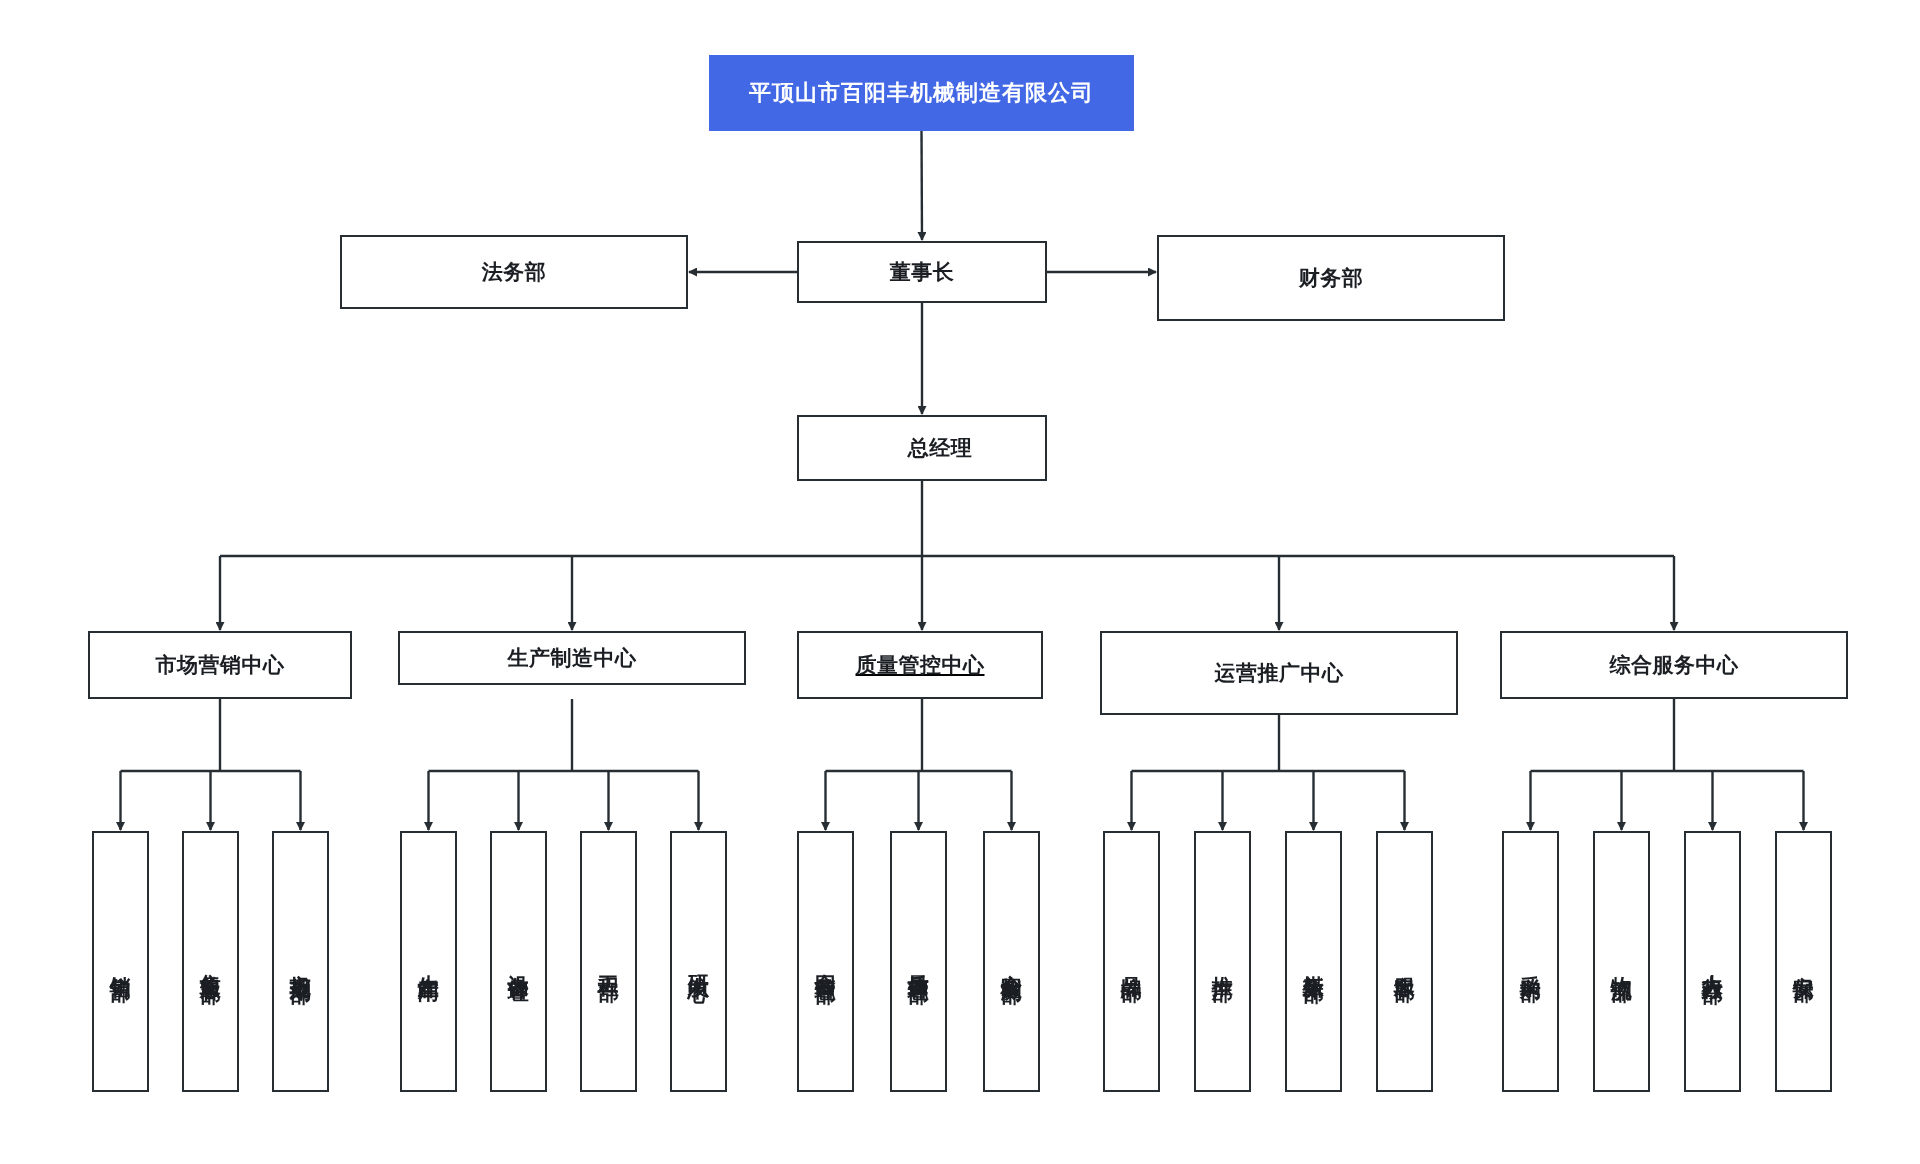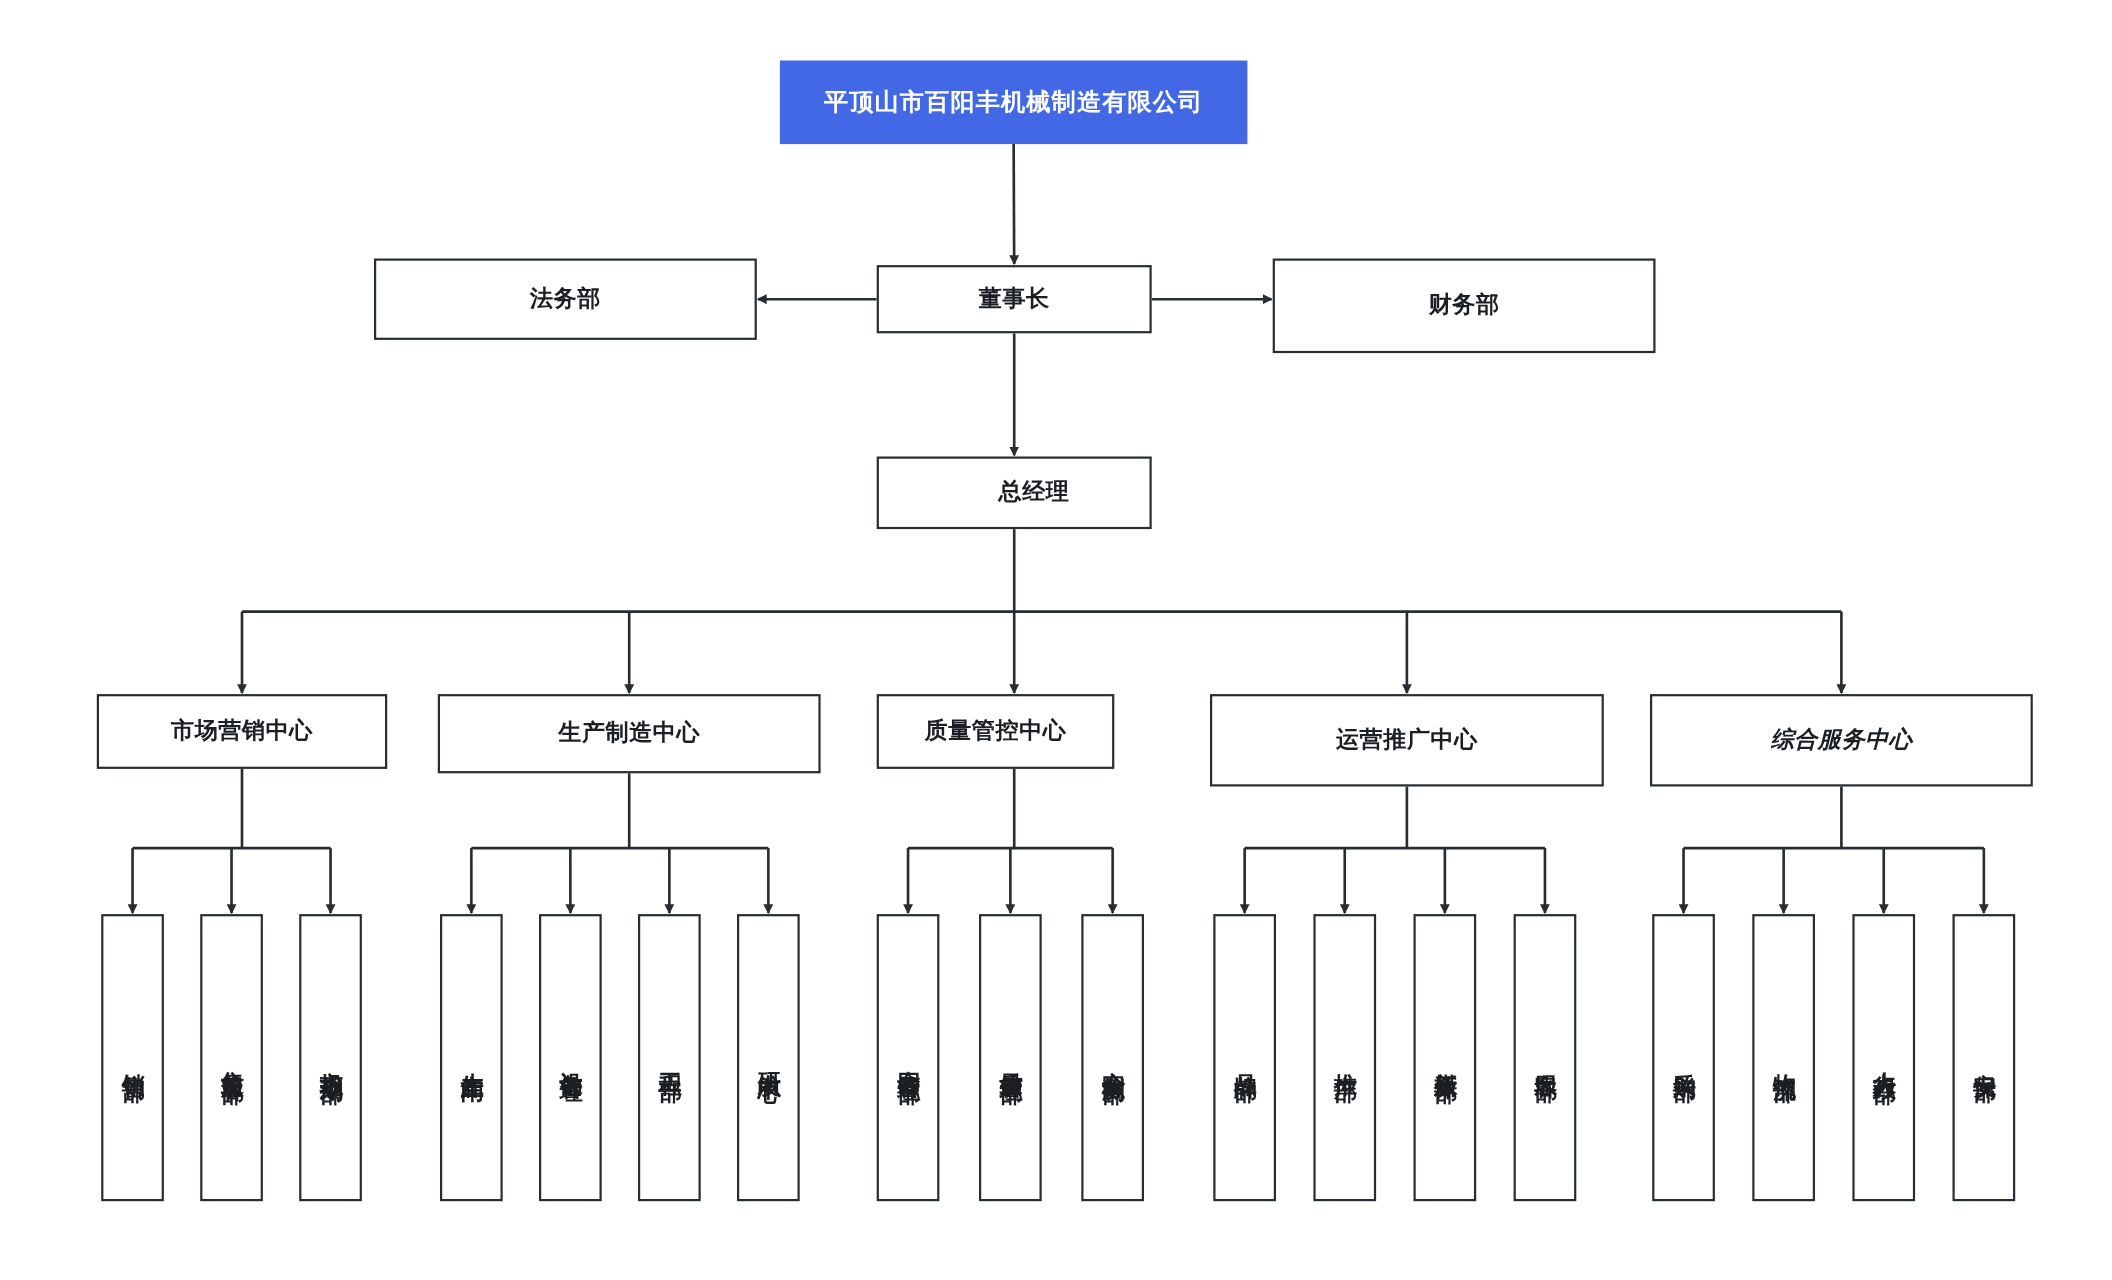--- a/index.html
+++ b/index.html
@@ -155,36 +155,36 @@
       </div>
       <div class="node leaf" style="left: 92px; top: 831px; width: 57px; height: 261px;">
         <span class="node-label">销售部</span>
       </div>
       <div class="node leaf" style="left: 182px; top: 831px; width: 57px; height: 261px;">
         <span class="node-label">售前客服部</span>
       </div>
       <div class="node leaf" style="left: 272px; top: 831px; width: 57px; height: 261px;">
         <span class="node-label">市场规划部</span>
       </div>
-      <div class="node center" style="left: 398px; top: 631px; width: 348px; height: 72px;">
+      <div class="node center" style="left: 398px; top: 631px; width: 348px; height: 54px;">
         <span class="node-label">生产制造中心</span>
       </div>
       <div class="node leaf" style="left: 400px; top: 831px; width: 57px; height: 261px;">
         <span class="node-label">生产车间</span>
       </div>
       <div class="node leaf" style="left: 490px; top: 831px; width: 57px; height: 261px;">
         <span class="node-label">设备管理</span>
       </div>
       <div class="node leaf" style="left: 580px; top: 831px; width: 57px; height: 261px;">
         <span class="node-label">工程部</span>
       </div>
       <div class="node leaf" style="left: 670px; top: 831px; width: 57px; height: 261px;">
         <span class="node-label">研发中心</span>
       </div>
-      <div class="node center" style="left: 797px; top: 631px; width: 216px; height: 68px;">
+      <div class="node center" style="left: 797px; top: 631px; width: 246px; height: 68px; text-decoration: underline;">
         <span class="node-label">质量管控中心</span>
       </div>
       <div class="node leaf" style="left: 797px; top: 831px; width: 57px; height: 261px;">
         <span class="node-label">合同管理部</span>
       </div>
       <div class="node leaf" style="left: 890px; top: 831px; width: 57px; height: 261px;">
         <span class="node-label">质量管理部</span>
       </div>
       <div class="node leaf" style="left: 983px; top: 831px; width: 57px; height: 261px;">
         <span class="node-label">安全检测部</span>
@@ -197,21 +197,21 @@
       </div>
       <div class="node leaf" style="left: 1194px; top: 831px; width: 57px; height: 261px;">
         <span class="node-label">推广部</span>
       </div>
       <div class="node leaf" style="left: 1285px; top: 831px; width: 57px; height: 261px;">
         <span class="node-label">新媒体部</span>
       </div>
       <div class="node leaf" style="left: 1376px; top: 831px; width: 57px; height: 261px;">
         <span class="node-label">客服部</span>
       </div>
-      <div class="node center" style="left: 1500px; top: 631px; width: 348px; height: 84px; font-style: italic;">
+      <div class="node center" style="left: 1500px; top: 631px; width: 348px; height: 68px;">
         <span class="node-label">综合服务中心</span>
       </div>
       <div class="node leaf" style="left: 1502px; top: 831px; width: 57px; height: 261px;">
         <span class="node-label">采购部</span>
       </div>
       <div class="node leaf" style="left: 1593px; top: 831px; width: 57px; height: 261px;">
         <span class="node-label">物流部</span>
       </div>
       <div class="node leaf" style="left: 1684px; top: 831px; width: 57px; height: 261px;">
         <span class="node-label">人力行政部</span>

